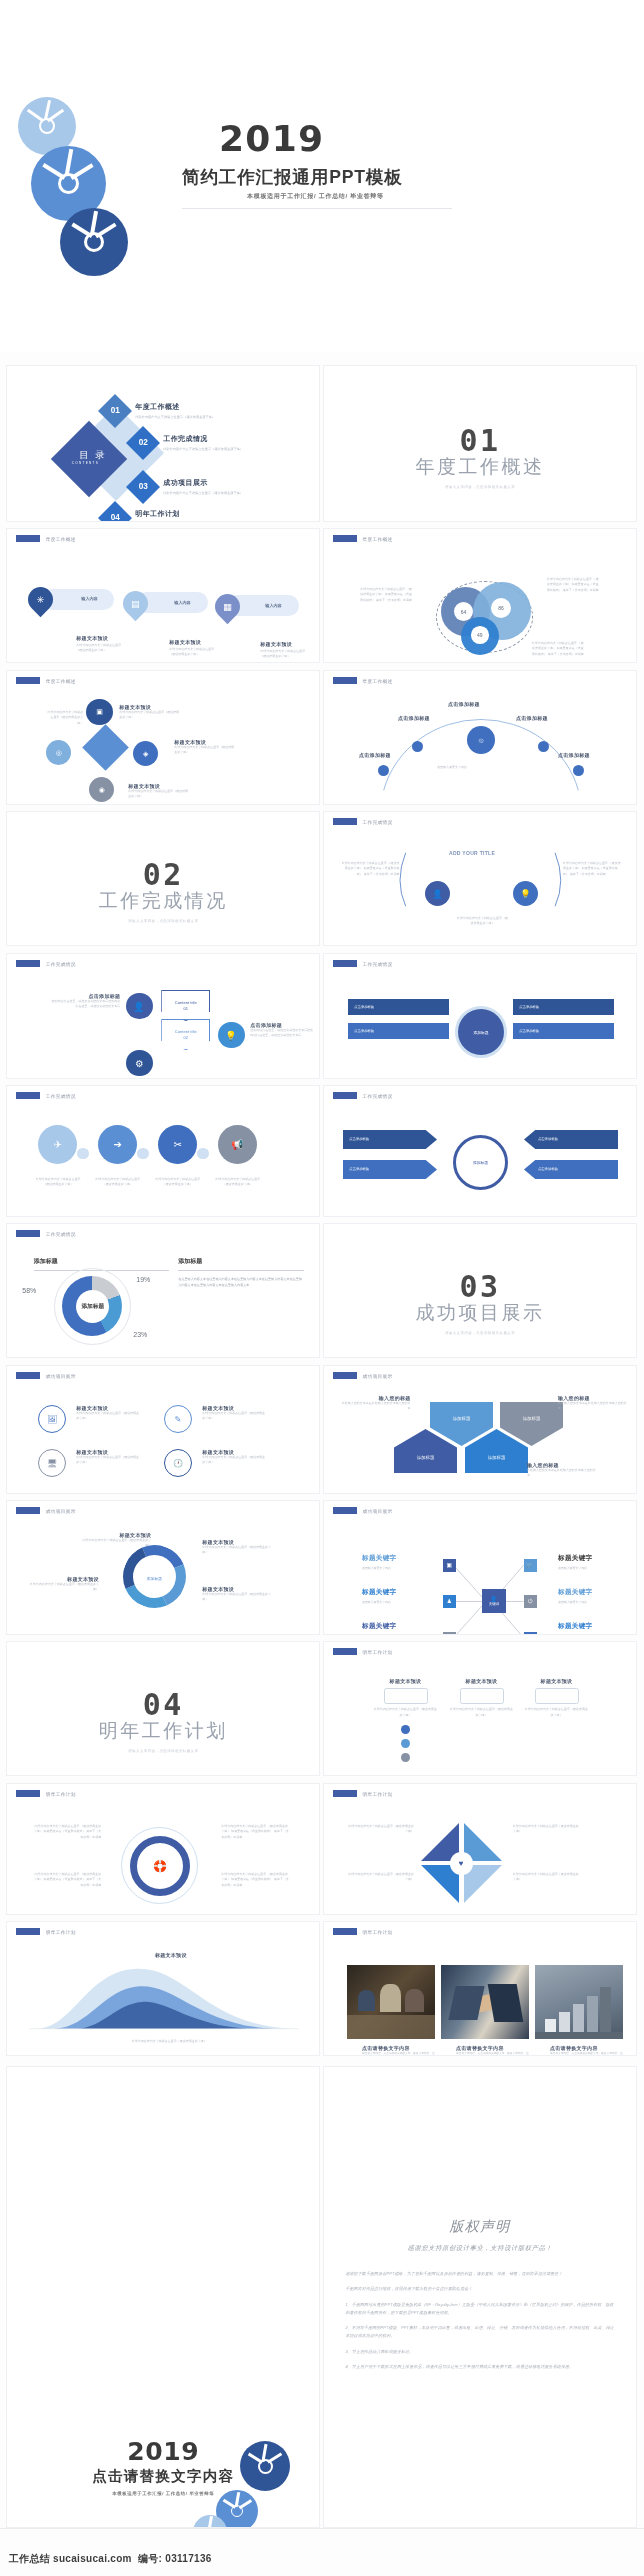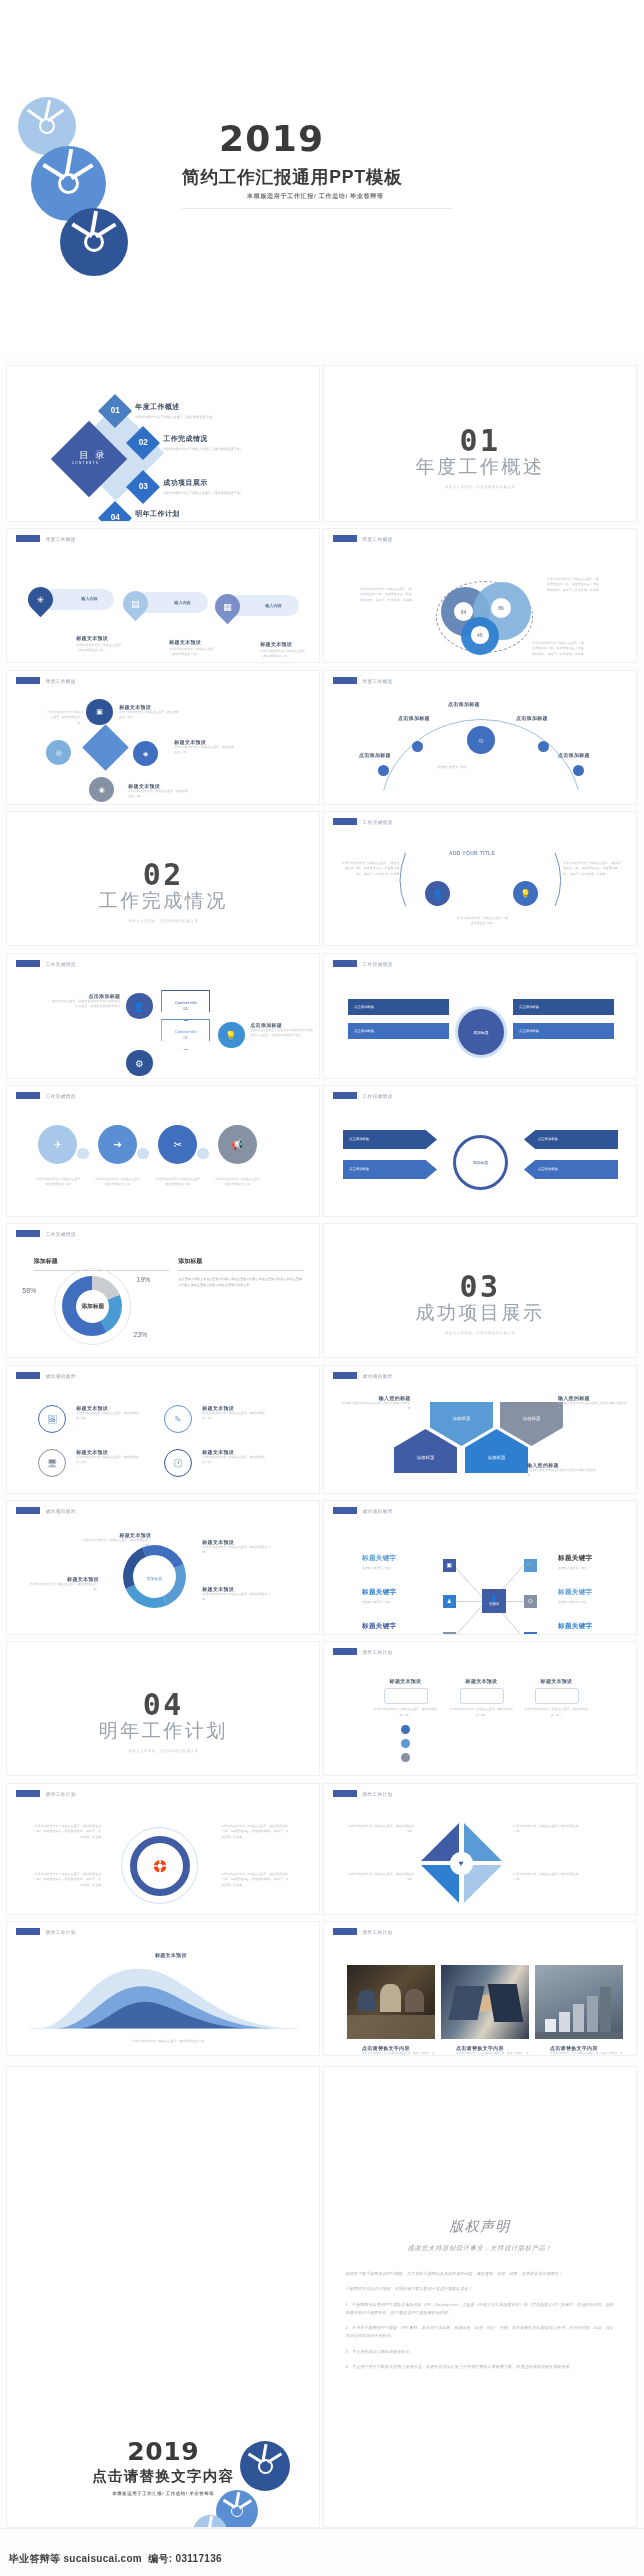--- a/index.html
+++ b/index.html
@@ -715,19 +715,19 @@
       <div class="cp-p">千图网将对作品进行维权，按照传播下载次数的十倍进行索取赔偿金！</div>
       <div class="cp-p">1、千图网网站出售的PPT模版是免版税类（RF：Royalty-free）正版受《中华人民共和国著作法》和《世界版权公约》的保护，作品的所有权、版权和著作权归千图网所有，您下载的是PPT模版素材使用权。</div>
       <div class="cp-p">2、不得将千图网的PPT模版、PPT素材，本身用于再出售，或者出租、出借、转让、分销、发布或者作为礼物供他人使用，不得转授权、出卖、转让本协议或本协议中的权利。</div>
       <div class="cp-p">3、禁止把作品纳入商标或服务标记。</div>
       <div class="cp-p">4、禁止用户用于下载形式在网上传播作品，或者作品可以让第三方单独付费或共享免费下载，或通过转移电话服务系统传播。</div>
     </div>
   </div>
 
   <div class="footdiv"></div>
   <div class="wm">
-    <span>毕业答辩等 sucaisucai.com</span>
+    <span>工作总结 sucaisucai.com</span>
     &nbsp;<span>编号:</span>
     <span>03117136</span>
   </div>
 
 </div>
 
 
 </body></html>

